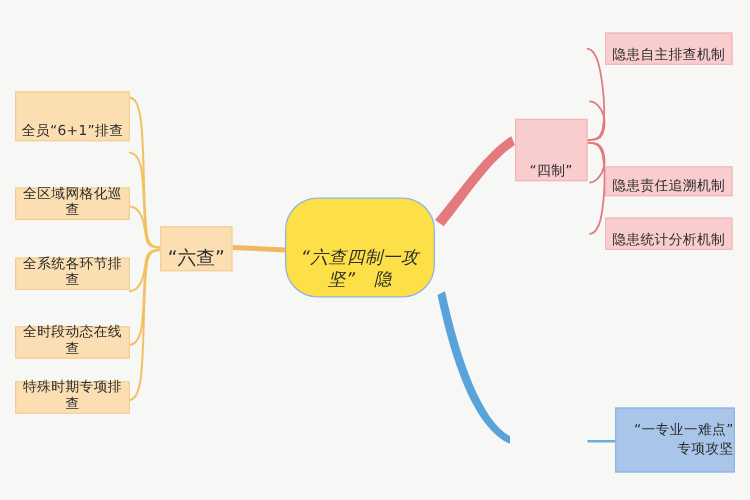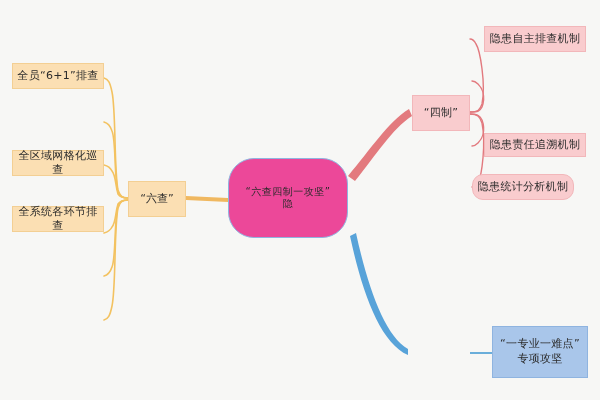--- a/index.html
+++ b/index.html
@@ -24,49 +24,50 @@
     left: 0;
     top: 0;
     width: 600px;
     height: 400px;
     pointer-events: none;
   }
   .node {
     position: absolute;
     box-sizing: border-box;
     display: flex;
-    align-items: center;
+    align-items: flex-end;
     justify-content: center;
     text-align: center;
     line-height: 1.25;
     color: #2b2b2b;
     z-index: 3;
   }
 
   
   .node-center {
-    background: #ec4899;
+    background: #fde047;
     border: 1px solid #8fb4e0;
     border-radius: 26px;
-    font-size: 10px;
+    font-size: 14px;
     letter-spacing: 0.5px;
     padding: 4px 8px;
+    font-style: italic;
   }
 
   
   .node-orange {
     background: #fbdfb3;
     border: 1px solid #f3cf93;
     font-size: 11px;
     letter-spacing: 0.3px;
   }
   .node-orange-branch {
     background: #fbdfb3;
     border: 1px solid #f3cf93;
-    font-size: 11px;
+    font-size: 15px;
   }
 
   
   .node-pink {
     background: #f9ccce;
     border: 1px solid #f2b7ba;
     font-size: 11px;
     letter-spacing: 0.3px;
   }
 
@@ -123,49 +124,55 @@
   <div class="node node-center" style="left:228px; top:158px; width:120px; height:80px;">
     <div>
       <div>“六查四制一攻坚”　隐</div>
     </div>
   </div>
 
   <div class="node node-orange-branch" style="left:128px; top:181px; width:58px; height:36px;">
     <span>“六查”</span>
   </div>
 
-  <div class="node node-orange" style="left:12px; top:63px; width:92px; height:26px;">
+  <div class="node node-orange" style="left:12px; top:73px; width:92px; height:40px;">
     <span>全员“6+1”排查</span>
   </div>
 
 
   <div class="node node-orange" style="left:12px; top:206px; width:92px; height:26px;">
     <span>全系统各环节排查</span>
   </div>
 
   <div class="node node-orange" style="left:12px; top:150px; width:92px; height:26px;">
     <span>全区域网格化巡查</span>
   </div>
 
+  <div class="node node-orange" style="left:12px; top:261px; width:92px; height:26px;">
+    <span>全时段动态在线查</span>
+  </div>
 
+  <div class="node node-orange" style="left:12px; top:305px; width:92px; height:26px;">
+    <span>特殊时期专项排查</span>
+  </div>
 
-  <div class="node node-pink" style="left:412px; top:95px; width:58px; height:36px;">
+  <div class="node node-pink" style="left:412px; top:95px; width:58px; height:50px;">
     <span>“四制”</span>
   </div>
 
   <div class="node node-pink" style="left:484px; top:26px; width:102px; height:26px;">
     <span>隐患自主排查机制</span>
   </div>
 
 
   <div class="node node-pink" style="left:484px; top:133px; width:102px; height:24px;">
     <span>隐患责任追溯机制</span>
   </div>
 
-  <div class="node node-pink" style="left:472px; top:174px; width:102px; height:26px;border-radius:11px;">
+  <div class="node node-pink" style="left:484px; top:174px; width:102px; height:26px;">
     <span>隐患统计分析机制</span>
   </div>
 
 
   <div class="node node-blue two-line" style="left:492px; top:326px; width:96px; height:52px;">
     <span>“一专业一难点”</span>
     <span>专项攻坚</span>
   </div>
 
 </div>

